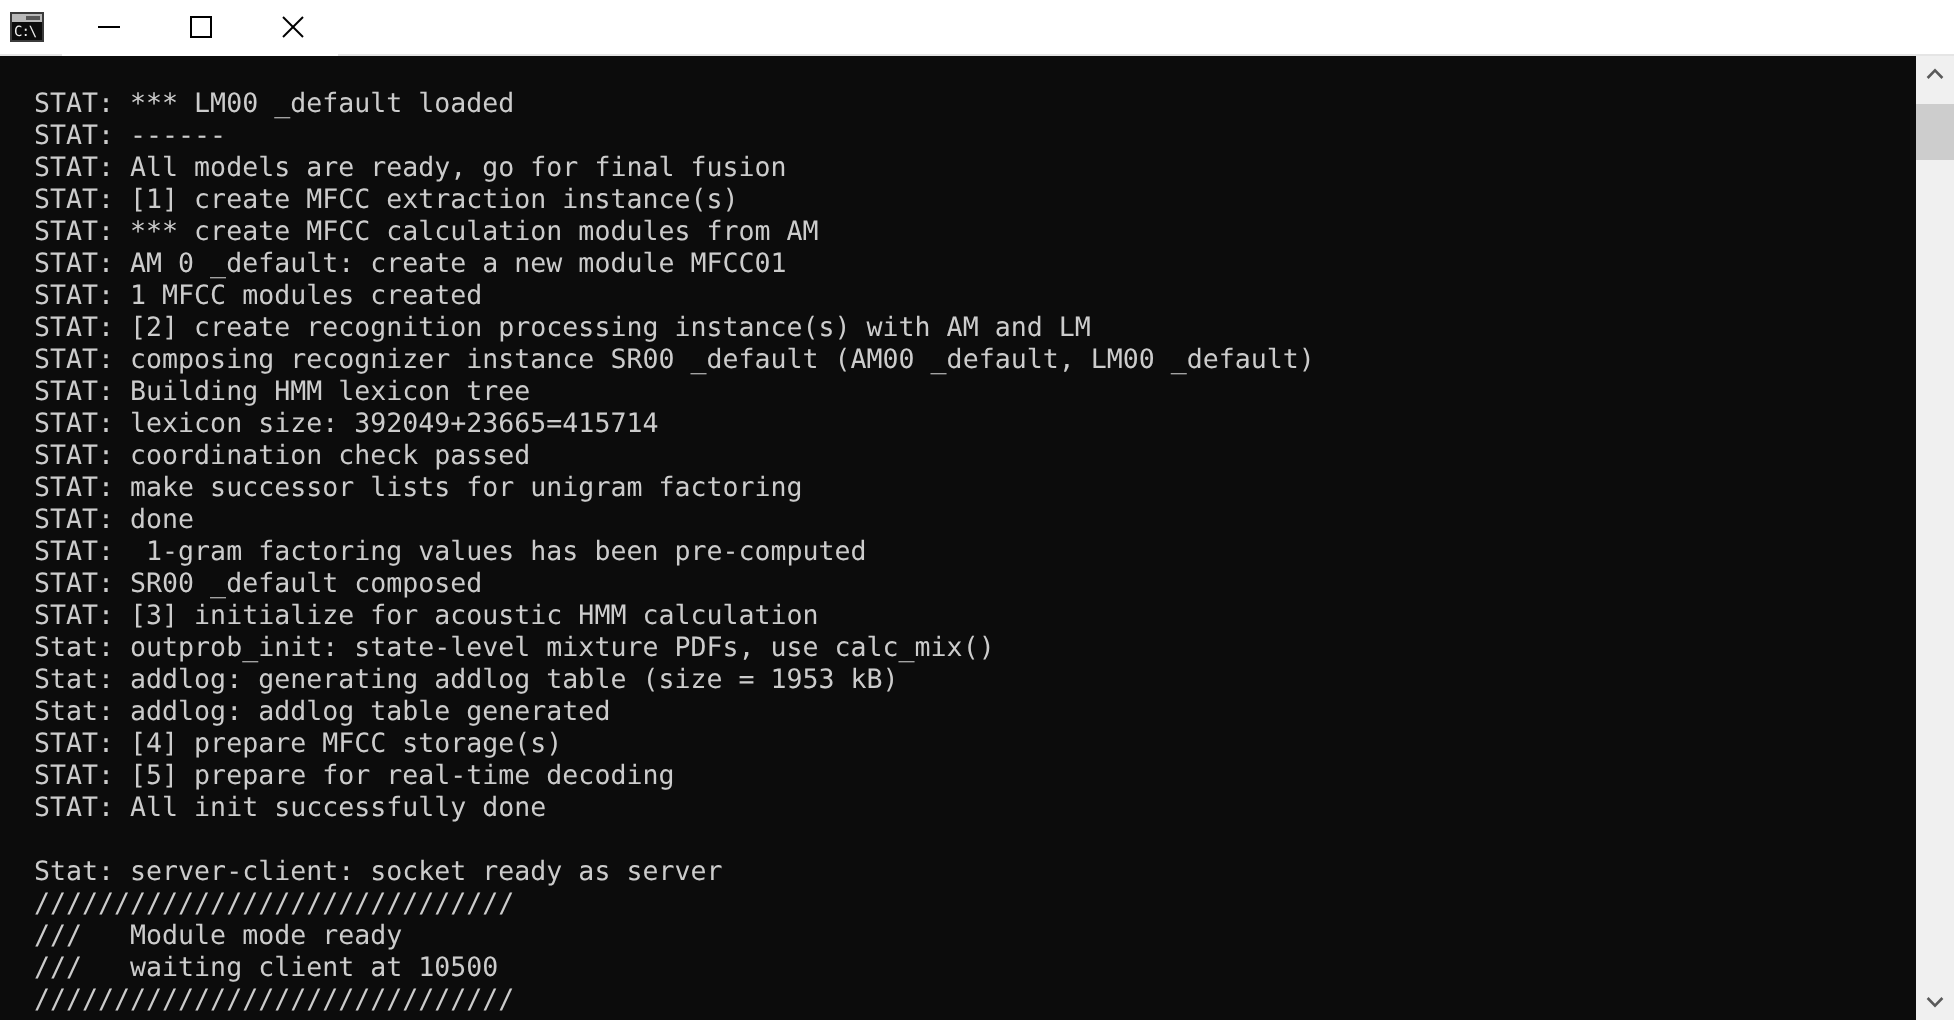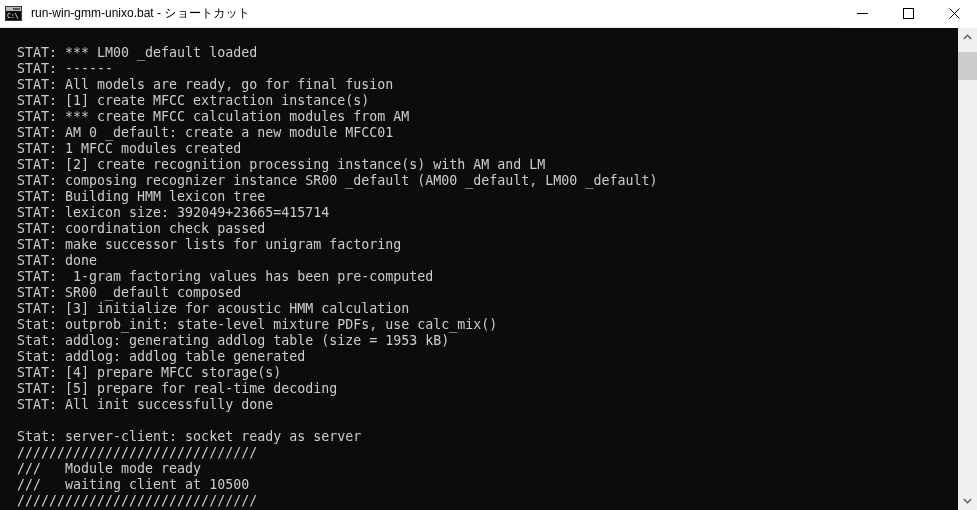--- a/index.html
+++ b/index.html
@@ -161,21 +161,20 @@
 <body>
 
 <div class="window">
 
   <div class="titlebar">
     <div class="title-icon">
       <div class="bar"></div>
       <div class="dots"></div>
       <div class="prompt">C:\</div>
     </div>
-    <div class="title-text">run-win-gmm-unixo.bat - ショートカット</div>
     <div class="winbtns">
       <div class="winbtn">
         <svg width="11" height="11" viewBox="0 0 11 11">
           <line x1="0" y1="5.5" x2="11" y2="5.5" stroke="#000000" stroke-width="1"></line>
         </svg>
       </div>
       <div class="winbtn">
         <svg width="11" height="11" viewBox="0 0 11 11">
           <rect x="0.5" y="0.5" width="10" height="10" fill="none" stroke="#000000" stroke-width="1"></rect>
         </svg>

